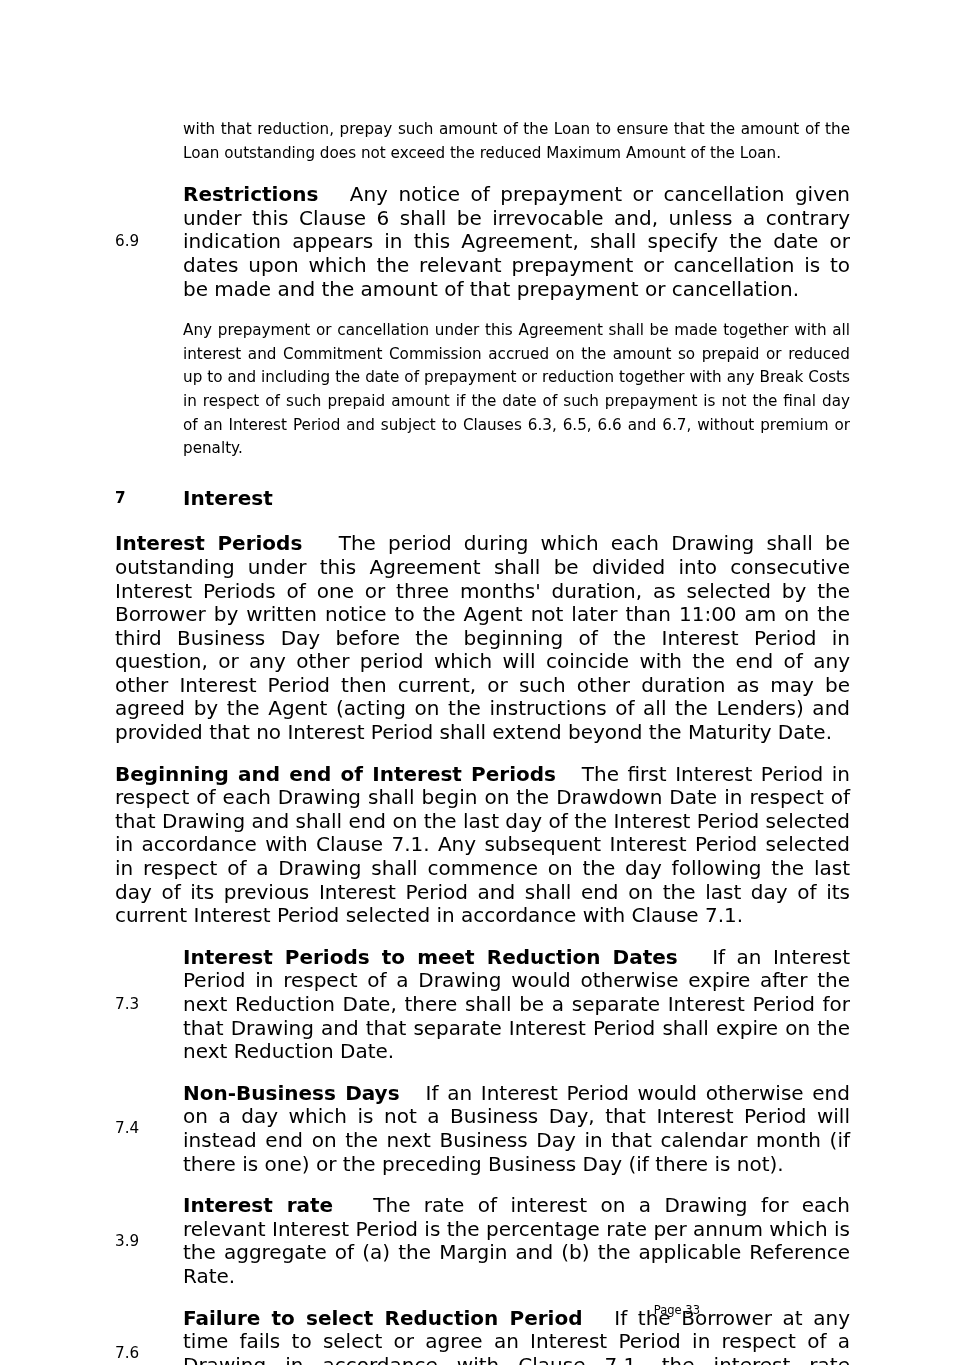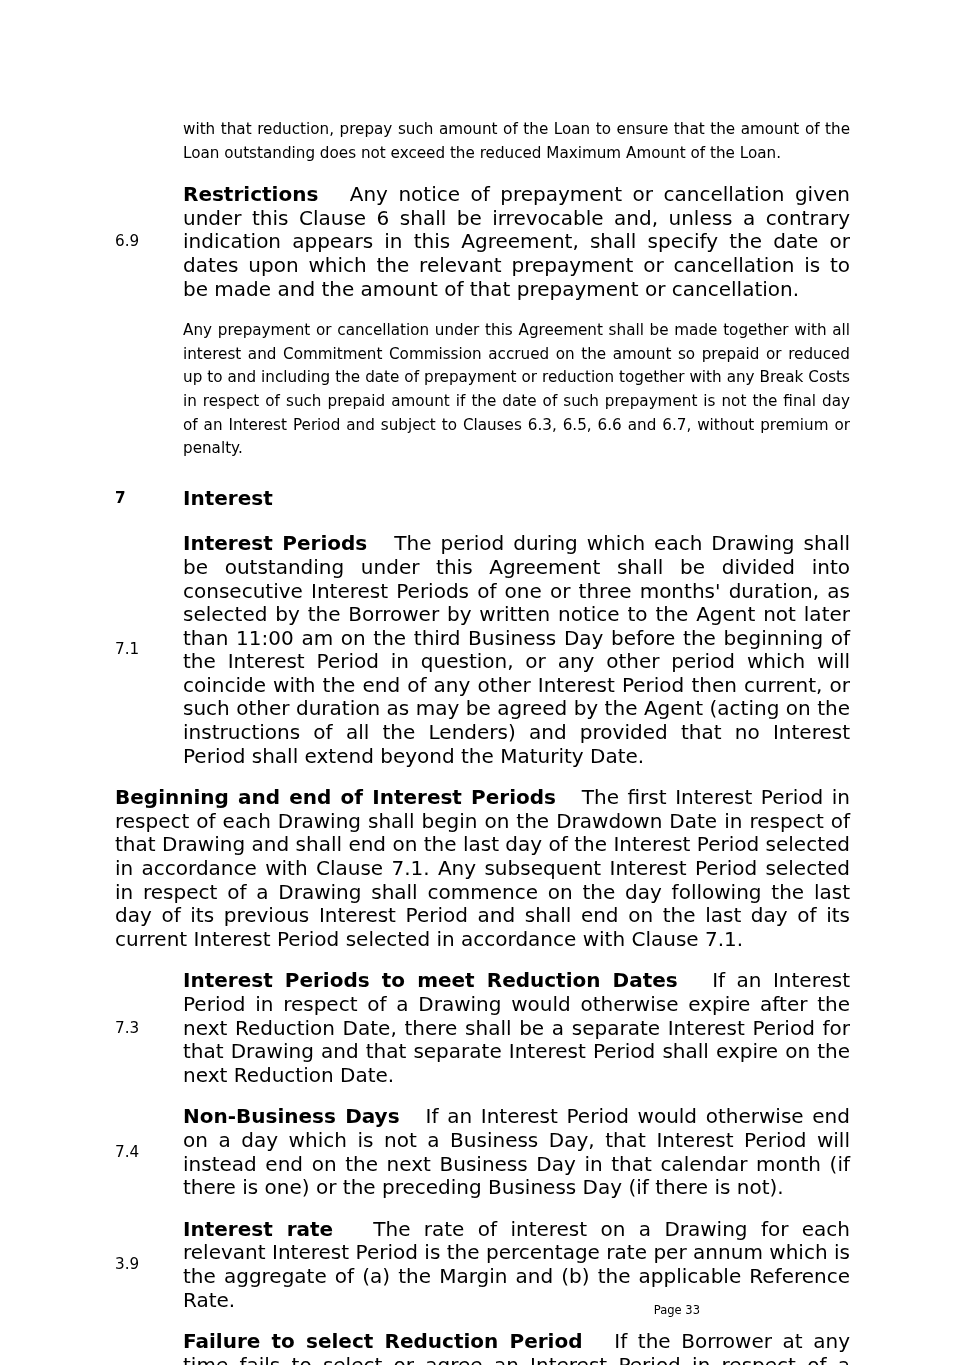--- a/index.html
+++ b/index.html
@@ -97,21 +97,20 @@
 
     <div class="continuation">Any prepayment or cancellation under this Agreement shall be made together with all interest and Commitment Commission accrued on the amount so prepaid or reduced up to and including the date of prepayment or reduction together with any Break Costs in respect of such prepaid amount if the date of such prepayment is not the final day of an Interest Period and subject to Clauses 6.3, 6.5, 6.6 and 6.7, without premium or penalty.</div>
 
 
     <div class="heading">
       <div class="clause-num">7</div>
       <div class="clause-text">Interest</div>
     </div>
 
     <div class="clause">
-      <div class="clause-num">7.1</div>
       <div class="clause-text"><b>Interest Periods</b>&nbsp;&nbsp;&nbsp;<span>The period during which each Drawing shall be outstanding under this Agreement shall be divided into consecutive Interest Periods of one or three months' duration, as selected by the Borrower by written notice to the Agent not later than 11:00 am on the third Business Day before the beginning of the Interest Period in question, or any other period which will coincide with the end of any other Interest Period then current, or such other duration as may be agreed by the Agent (acting on the instructions of all the Lenders) and provided that no Interest Period shall extend beyond the Maturity Date.</span></div>
     </div>
 
     <div class="clause">
       <div class="clause-text"><b>Beginning and end of Interest Periods</b>&nbsp;&nbsp;&nbsp;<span>The first Interest Period in respect of each Drawing shall begin on the Drawdown Date in respect of that Drawing and shall end on the last day of the Interest Period selected in accordance with Clause 7.1. Any subsequent Interest Period selected in respect of a Drawing shall commence on the day following the last day of its previous Interest Period and shall end on the last day of its current Interest Period selected in accordance with Clause 7.1.</span></div>
     </div>
 
     <div class="clause">
       <div class="clause-num">7.3</div>
       <div class="clause-text"><b>Interest Periods to meet Reduction Dates</b>&nbsp;&nbsp;&nbsp;<span>If an Interest Period in respect of a Drawing would otherwise expire after the next Reduction Date, there shall be a separate Interest Period for that Drawing and that separate Interest Period shall expire on the next Reduction Date.</span></div>

